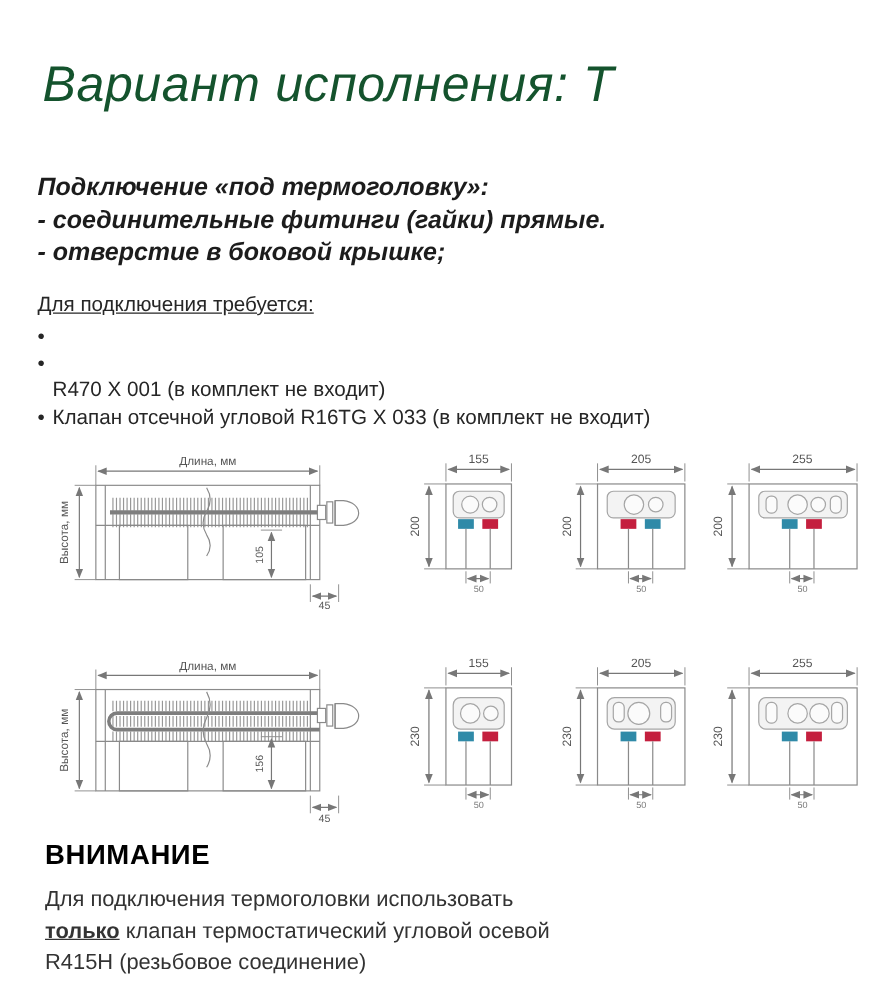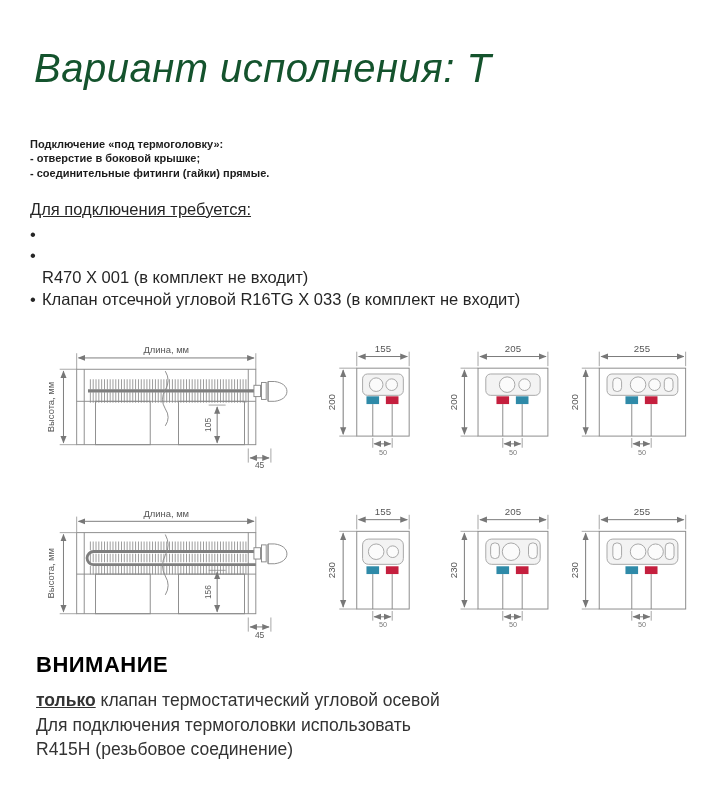--- a/index.html
+++ b/index.html
@@ -1,26 +1,26 @@
 <!DOCTYPE html>
 <html><head>
 <meta charset="utf-8">
 <style>
   html,body{margin:0;padding:0;background:#ffffff;}
   body{width:710px;height:800px;overflow:hidden;font-family:"Liberation Sans",sans-serif;color:#222;}
   .page{padding:46px 16px 0 30px;}
   .title{font-style:italic;font-weight:400;font-size:40px;letter-spacing:.5px;color:#14532d;margin:0 0 46px 4px;}
-  .intro{font-weight:700;font-size:11px;line-height:1.3;color:#1c1c1c;margin:0 0 19px 0;}
+  .intro{font-weight:700;font-size:20px;line-height:1.3;color:#1c1c1c;margin:0 0 19px 0;font-style:italic;}
   .req{font-size:16.5px;line-height:1.32;color:#262626;}
   .req-heading{text-decoration:underline;margin:0 0 3px 0;}
   .req-line{display:flex;}
   .bullet{width:12px;flex:none;}
   .req-cont{padding-left:12px;}
   .req-cont:empty{display:none;}
-  .draw-rows{margin-top:30px;margin-left:-8px;}
+  .draw-rows{margin-top:14px;margin-left:-8px;}
   .draw-row{display:flex;align-items:flex-start;}
   .draw-row + .draw-row{margin-top:36px;}
   svg{display:block;}
   .dl{stroke:#8a8a8a;stroke-width:1;fill:none;}
   .dlf{stroke:#8a8a8a;stroke-width:1;fill:#ffffff;}
   .soft{stroke:#a6a6a6;stroke-width:1;fill:#f3f3f3;}
   .circ{stroke:#a6a6a6;stroke-width:1;fill:#fbfbfb;}
   .dim{stroke:#777;stroke-width:1;fill:none;}
   .tick{stroke:#8c8c8c;stroke-width:.8;}
   .fin{stroke:#979797;stroke-dasharray:1 2;fill:none;}
@@ -44,22 +44,22 @@
     </marker>
   </defs>
 </svg>
 
 <div class="page">
 
   <h1 class="title">Вариант исполнения: Т</h1>
 
   <div class="intro">
     <div>Подключение «под термоголовку»:</div>
+    <div>- соединительные фитинги (гайки) прямые.</div>
     <div>- отверстие в боковой крышке;</div>
-    <div>- соединительные фитинги (гайки) прямые.</div>
   </div>
 
   <div class="req">
     <div class="req-heading">Для подключения требуется:</div>
     <div class="req-line">
       <span class="bullet">•</span>
     </div>
     <div class="req-line">
       <span class="bullet">•</span>
     </div>
@@ -294,19 +294,19 @@
         <line class="tick" x1="89.5" y1="106" x2="89.5" y2="116"></line>
         <line class="dim" x1="71" y1="112" x2="88" y2="112" marker-start="url(#arw)" marker-end="url(#arw)"></line>
         <text class="dimtxt-sm" x="80" y="123" text-anchor="middle">50</text>
       </svg>
     </div>
   </div>
 
   <div class="warn">
     <div class="warn-head">ВНИМАНИЕ</div>
     <div class="warn-body">
+      <div>Для подключения термоголовки использовать</div>
       <div><span class="em-only">только</span><span> клапан термостатический угловой осевой</span></div>
-      <div>Для подключения термоголовки использовать</div>
       <div>R415H (резьбовое соединение)</div>
     </div>
   </div>
 
 </div>
 
 </body></html>

